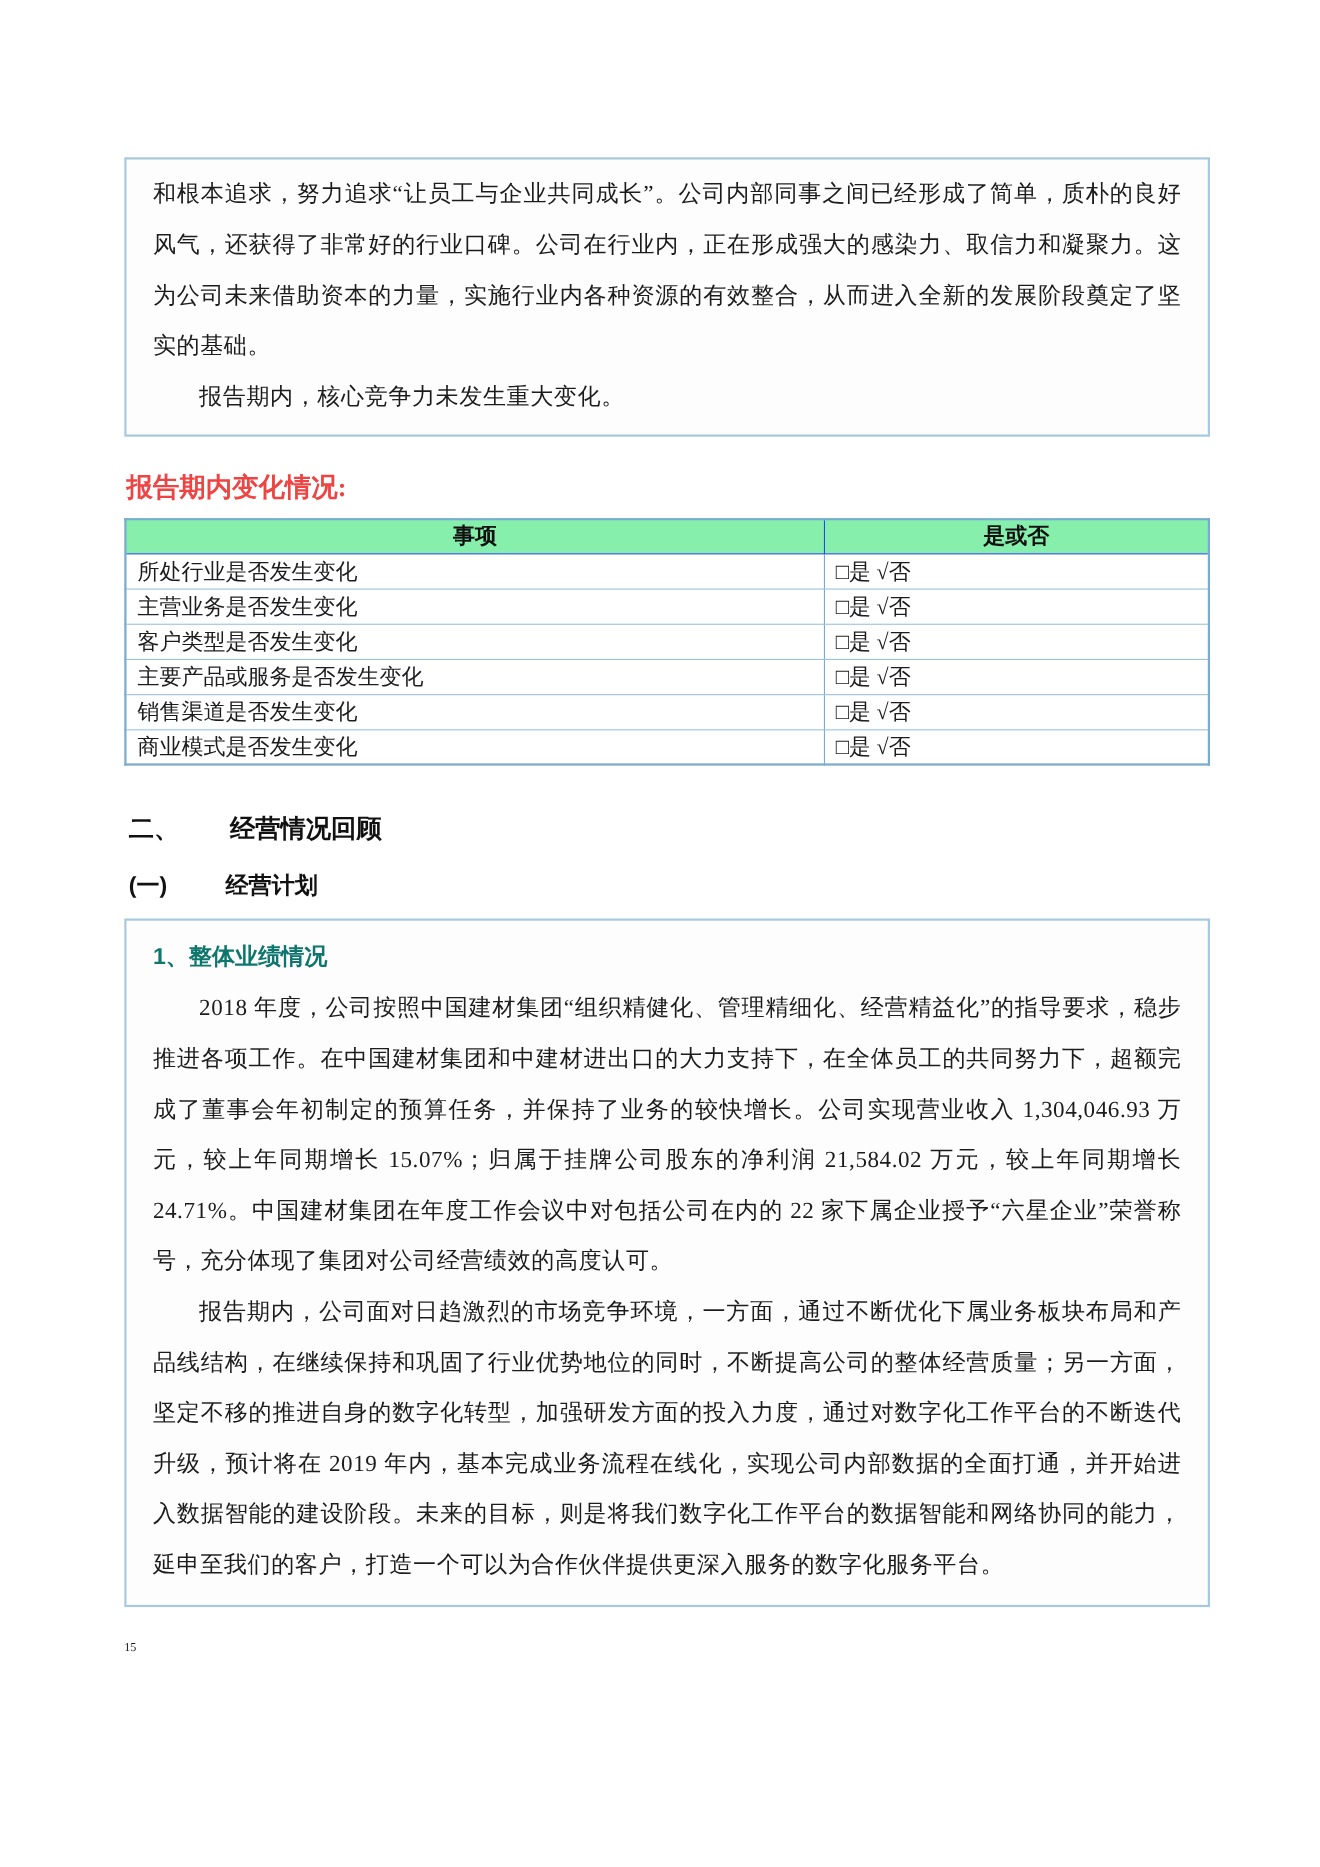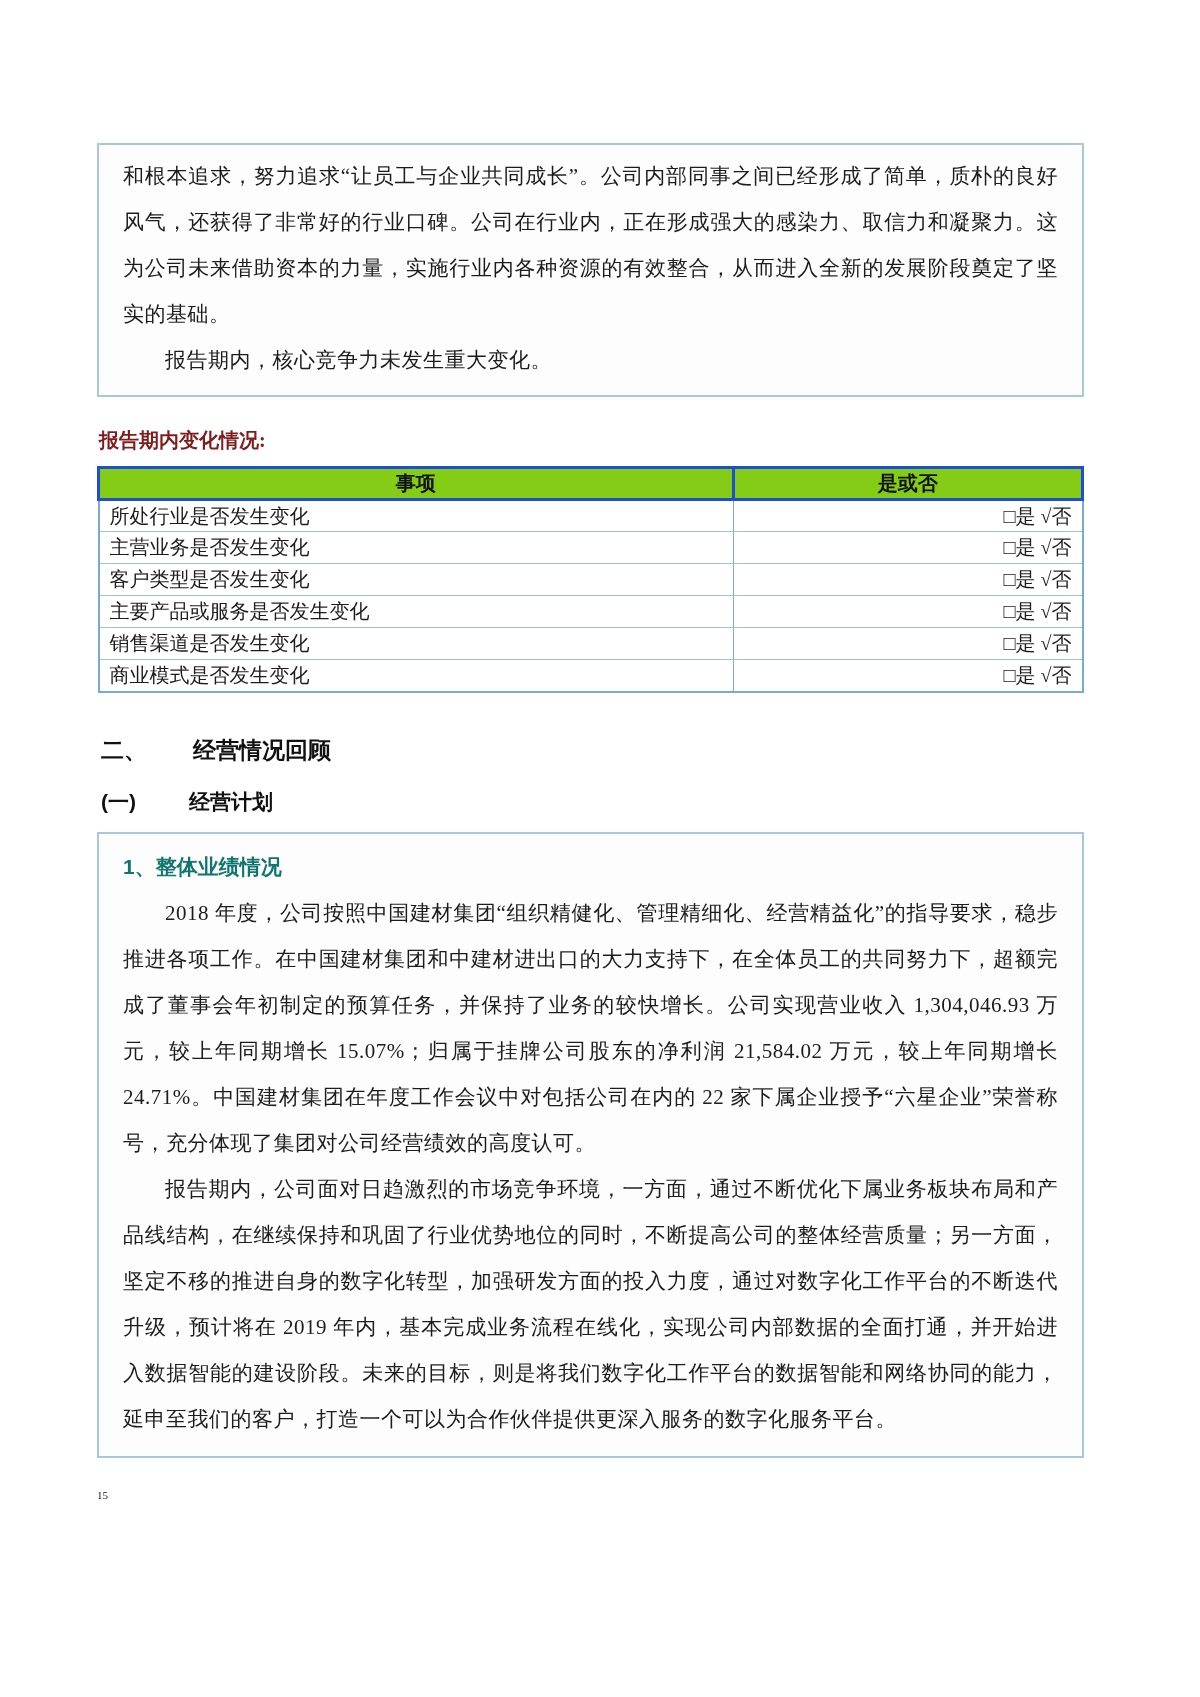--- a/index.html
+++ b/index.html
@@ -8,21 +8,21 @@
     position: relative;
     width: 1200px;
     height: 1697px;
     background: #ffffff;
     font-family: "Liberation Serif", "DejaVu Serif", serif;
     color: #1c1c1c;
     overflow: hidden;
   }
   .content {
     position: absolute;
-    left: 97px;
+    left: 113px;
     top: 0;
     width: 987px;
   }
   .bordered-box {
     border: 2px solid #a7c9dd;
     background: #fdfdfd;
   }
   .intro-box {
     margin-top: 143px;
     padding: 8px 24px 12px 24px;
@@ -31,50 +31,50 @@
     margin: 0;
     font-size: 21px;
     line-height: 46px;
     text-align: justify;
     letter-spacing: 0.5px;
   }
   .indent { text-indent: 2em; }
   .table-heading {
     margin: 30px 0 0 2px;
     font-family: Liberation Serif, serif;
-    font-size: 20px;
+    font-size: 24px;
     font-weight: bold;
-    color: #7f1d1d;
+    color: #ef4444;
   }
   table.change-table {
     width: 100%;
     margin-top: 12px;
     border-collapse: collapse;
     border: 2px solid #78abce;
   }
   table.change-table th {
-    background: #84cc16;
-    border: 3px solid #1d4ed8;
+    background: #86efac;
+    border: 1px solid #1d4ed8;
     height: 31px;
     font-family: "Liberation Sans", "DejaVu Sans", sans-serif;
     font-size: 20px;
     font-weight: bold;
     text-align: center;
     color: #111111;
   }
   table.change-table td {
     border: 1px solid #9cc2dc;
     border-left: 1px solid #78abce;
     border-right: 1px solid #78abce;
     height: 32px;
     font-size: 20px;
     padding: 0 10px;
     color: #1c1c1c;
   }
-  table.change-table td.answer { text-align: right; }
+  table.change-table td.answer { text-align: left; }
   col.c-item { width: 64.5%; }
   col.c-answer { width: 35.5%; }
   .section-heading {
     margin: 42px 0 0 4px;
     font-family: "Liberation Sans", "DejaVu Sans", sans-serif;
     font-size: 23px;
     font-weight: bold;
     color: #111111;
     display: flex;
   }

